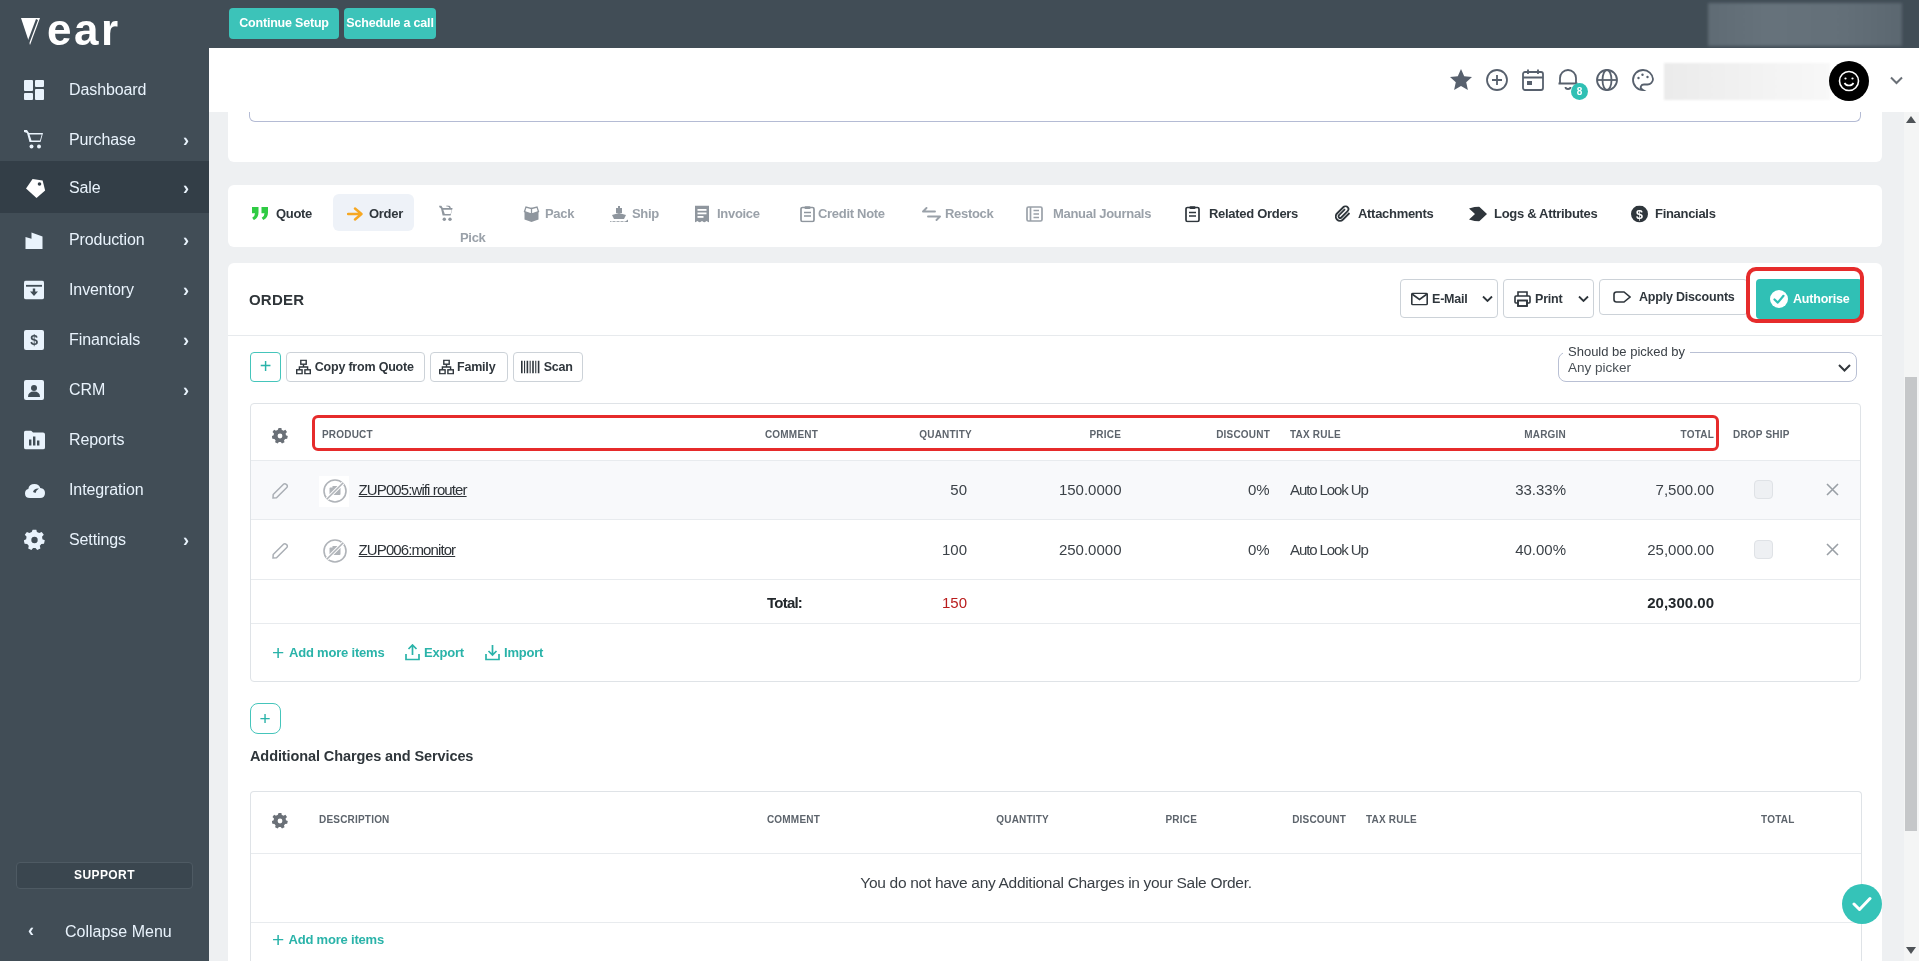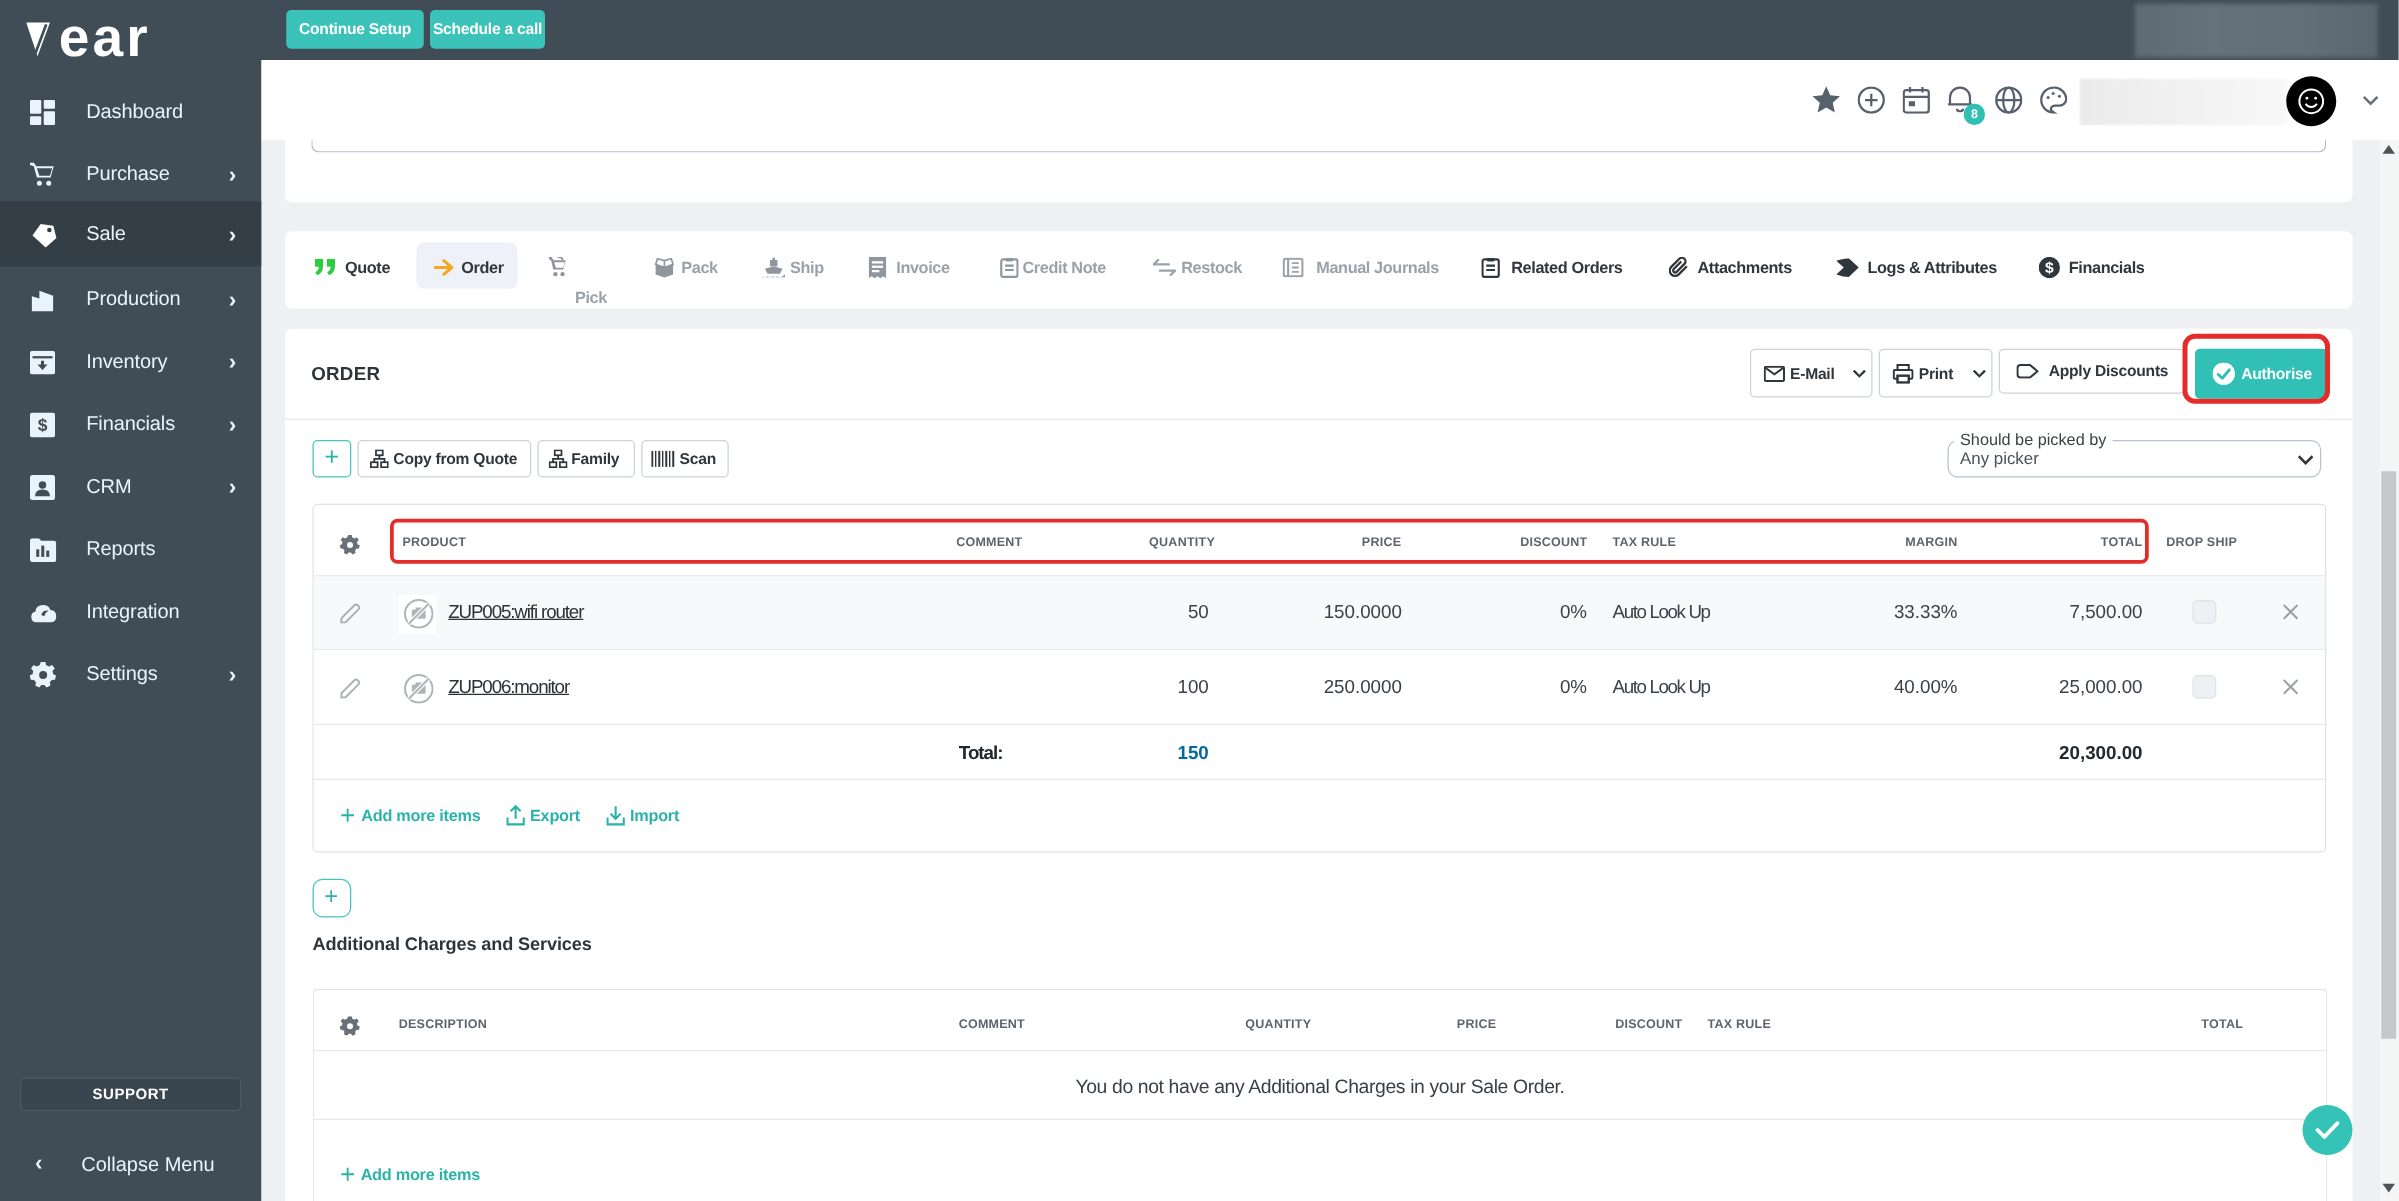--- a/index.html
+++ b/index.html
@@ -261,21 +261,21 @@
         <span class="cell rightcell" style="left:1200px;width:115px;top:21px;">40.00%</span>
         <span class="cell rightcell" style="left:1350px;width:113px;top:21px;">25,000.00</span>
         <div class="abs" style="left:1502.5px;top:20px;width:19px;height:19px;background:#eef0f3;border:1px solid #dfe2e6;border-radius:4px;"></div>
         <svg class="abs" style="left:1574px;top:22px;" width="15" height="15" viewBox="0 0 15 15" stroke="#9aa0a6" stroke-width="1.6">
               <path d="M2 2 L13 13 M13 2 L2 13"></path>
             </svg>
       </div>
 
       <div class="abs" style="left:0;top:174.5px;width:1609px;height:44.5px;background:#fff;border-top:1px solid #e8ebee;">
         <span class="cell rightcell" style="left:400px;width:151px;top:14px;font-weight:bold;color:#23282c;letter-spacing:-0.8px;">Total:</span>
-        <span class="cell rightcell" style="left:600px;width:116px;top:14px;font-weight:bold;color:#0369a1;">150</span>
+        <span class="cell rightcell" style="left:600px;width:116px;top:14px;font-weight:normal;color:#b91c1c;">150</span>
         <span class="cell rightcell" style="left:1350px;width:113px;top:14px;font-weight:bold;color:#23282c;">20,300.00</span>
       </div>
 
       <div class="abs" style="left:0;top:219px;width:1609px;height:59px;border-top:1px solid #e8ebee;">
         <span class="abs" style="left:21px;top:18px;color:#2ab3a9;font-size:21px;font-weight:400;line-height:21px;">+</span>
         <span class="abs teallink" style="left:38px;top:21px;">Add more items</span>
         <svg class="abs" style="left:154px;top:20px;" width="15" height="17" viewBox="0 0 15 17" fill="none" stroke="#2ab3a9" stroke-width="1.7">
               <path d="M7.5 11 V1.5 M3.5 5 L7.5 1 L11.5 5 M1 10 V15.5 H14 V10"></path>
             </svg>
         <span class="abs teallink" style="left:173px;top:21px;">Export</span>
@@ -295,21 +295,21 @@
             <path d="M6.6 0 h2.8 l.4 2 a6 6 0 0 1 1.7.7l1.9-.9 1.6 2.2-1.4 1.5a6 6 0 0 1 .3 1.8l1.9.8-.6 2.7-2.1.1a6 6 0 0 1-1.1 1.4l.5 2-2.5 1.2-1.3-1.6a6 6 0 0 1-1.8 0l-1.3 1.6-2.5-1.2.5-2a6 6 0 0 1-1.1-1.4l-2.1-.1-.6-2.7 1.9-.8a6 6 0 0 1 .3-1.8L.5 4l1.6-2.2 1.9.9a6 6 0 0 1 1.7-.7Z"></path>
             <circle cx="8" cy="8" r="2.4" fill="#fff"></circle>
           </svg>
       <span class="thlabel" style="left:68px;top:22px;">DESCRIPTION</span>
       <span class="thlabel rightcell" style="left:440px;width:129px;top:22px;">COMMENT</span>
       <span class="thlabel rightcell" style="left:680px;width:118px;top:22px;">QUANTITY</span>
       <span class="thlabel rightcell" style="left:830px;width:116px;top:22px;">PRICE</span>
       <span class="thlabel rightcell" style="left:980px;width:115px;top:22px;">DISCOUNT</span>
       <span class="thlabel" style="left:1115px;top:22px;">TAX RULE</span>
       <span class="thlabel rightcell" style="left:1430px;width:113.5px;top:22px;">TOTAL</span>
-      <div class="abs" style="left:0;top:48px;width:1610px;height:56px;border-top:1px solid #e8ebee;border-bottom:1px solid #e8ebee;">
+      <div class="abs" style="left:0;top:61px;width:1610px;height:70px;border-top:1px solid #e8ebee;border-bottom:1px solid #e8ebee;">
         <span class="abs" style="left:0;width:1610px;top:20px;text-align:center;font-size:15.5px;letter-spacing:-0.3px;color:#393f45;">You do not have any Additional Charges in your Sale Order.</span>
       </div>
       <span class="abs" style="left:21px;top:137px;color:#2ab3a9;font-size:21px;font-weight:400;line-height:21px;">+</span>
       <span class="abs teallink" style="left:37.5px;top:140px;">Add more items</span>
     </div>
   </div>
 </div>
 
 <div class="abs" style="left:1842px;top:884px;width:40px;height:40px;border-radius:50%;background:#35c3b8;z-index:3;">
   <svg style="position:absolute;left:10px;top:12px;" width="20" height="16" viewBox="0 0 20 16" fill="none" stroke="#fff" stroke-width="3" stroke-linecap="round" stroke-linejoin="round">

